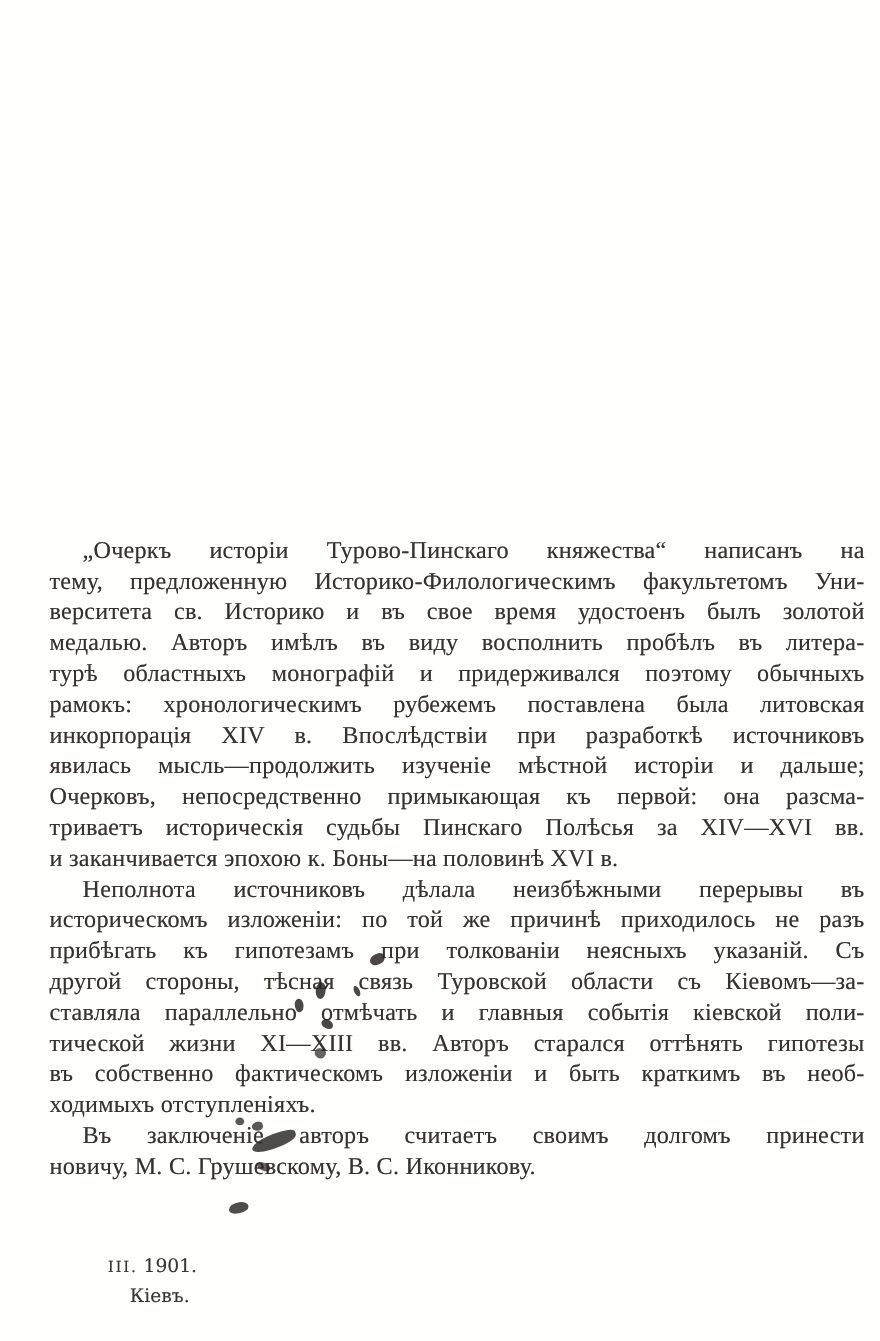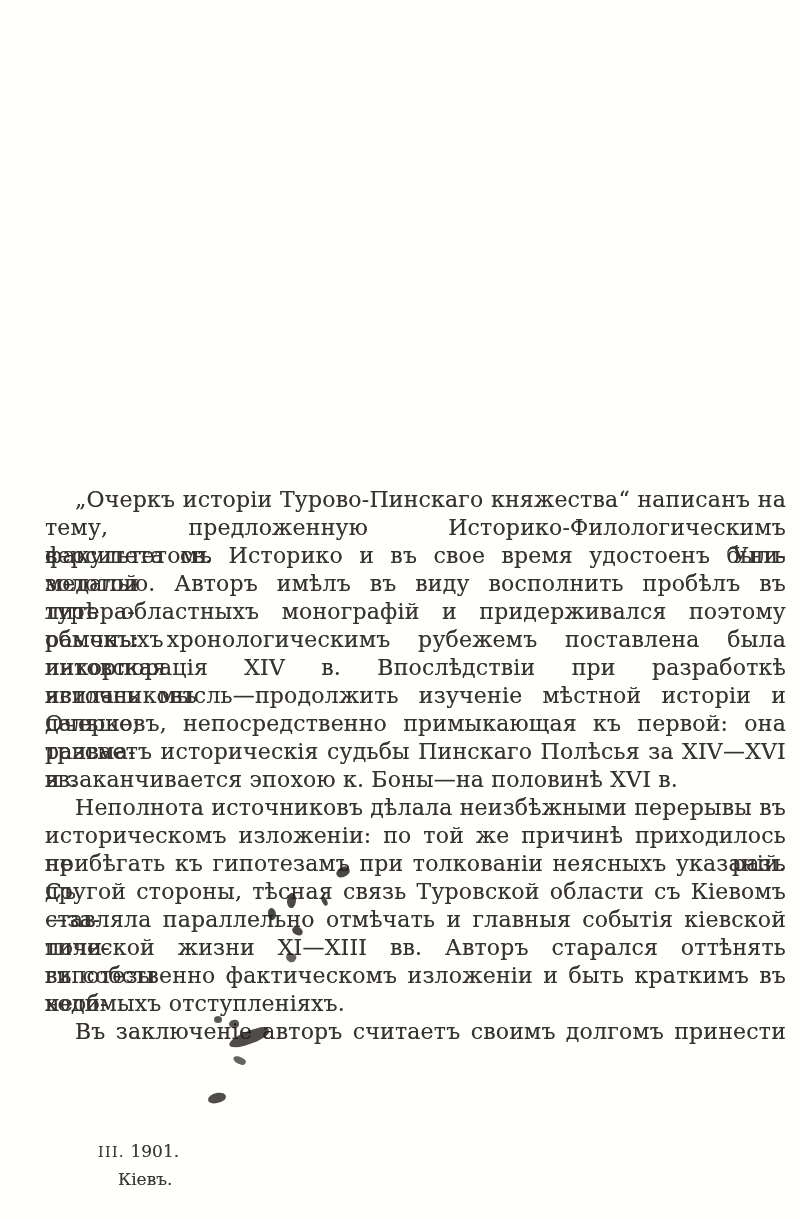--- a/index.html
+++ b/index.html
@@ -32,20 +32,21 @@
     letter-spacing: 0.2px;
     text-shadow: 0 0 0.6px rgba(60,55,50,0.55);
   }
   .para { margin: 0; padding: 0; }
   .line {
     text-align: justify;
     text-align-last: justify;
     white-space: normal;
     height: 28px;
     overflow: visible;
+    font-family: Liberation Serif, serif;
   }
   .line.first { text-indent: 30px; }
   .line.last  { text-align-last: left; }
   .colophon {
     position: absolute;
     left: 98px;
     top: 1138px;
     color: #3a3631;
     font-size: 17px;
     line-height: 27px;
@@ -97,20 +98,21 @@
         <div class="line">историческомъ изложеніи: по той же причинѣ приходилось не разъ</div>
         <div class="line">прибѣгать къ гипотезамъ при толкованіи неясныхъ указаній. Съ</div>
         <div class="line">другой стороны, тѣсная связь Туровской области съ Кіевомъ—за-</div>
         <div class="line">ставляла параллельно отмѣчать и главныя событія кіевской поли-</div>
         <div class="line">тической жизни XI—XIII вв. Авторъ старался оттѣнять гипотезы</div>
         <div class="line">въ собственно фактическомъ изложеніи и быть краткимъ въ необ-</div>
         <div class="line last">ходимыхъ отступленіяхъ.</div>
       </div>
       <div class="para">
         <div class="line first">Въ заключеніе авторъ считаетъ своимъ долгомъ принести</div>
+        <div class="line last">новичу, М. С. Грушевскому, В. С. Иконникову.</div>
       </div>
     </main>
 
   <div class="colophon">
     <div class="colophon-date"><span class="month">III.</span> <span>1901.</span></div>
     <div class="colophon-place">Кіевъ.</div>
   </div>
 
   <div class="blot b1"></div>
   <div class="blot b2"></div>

